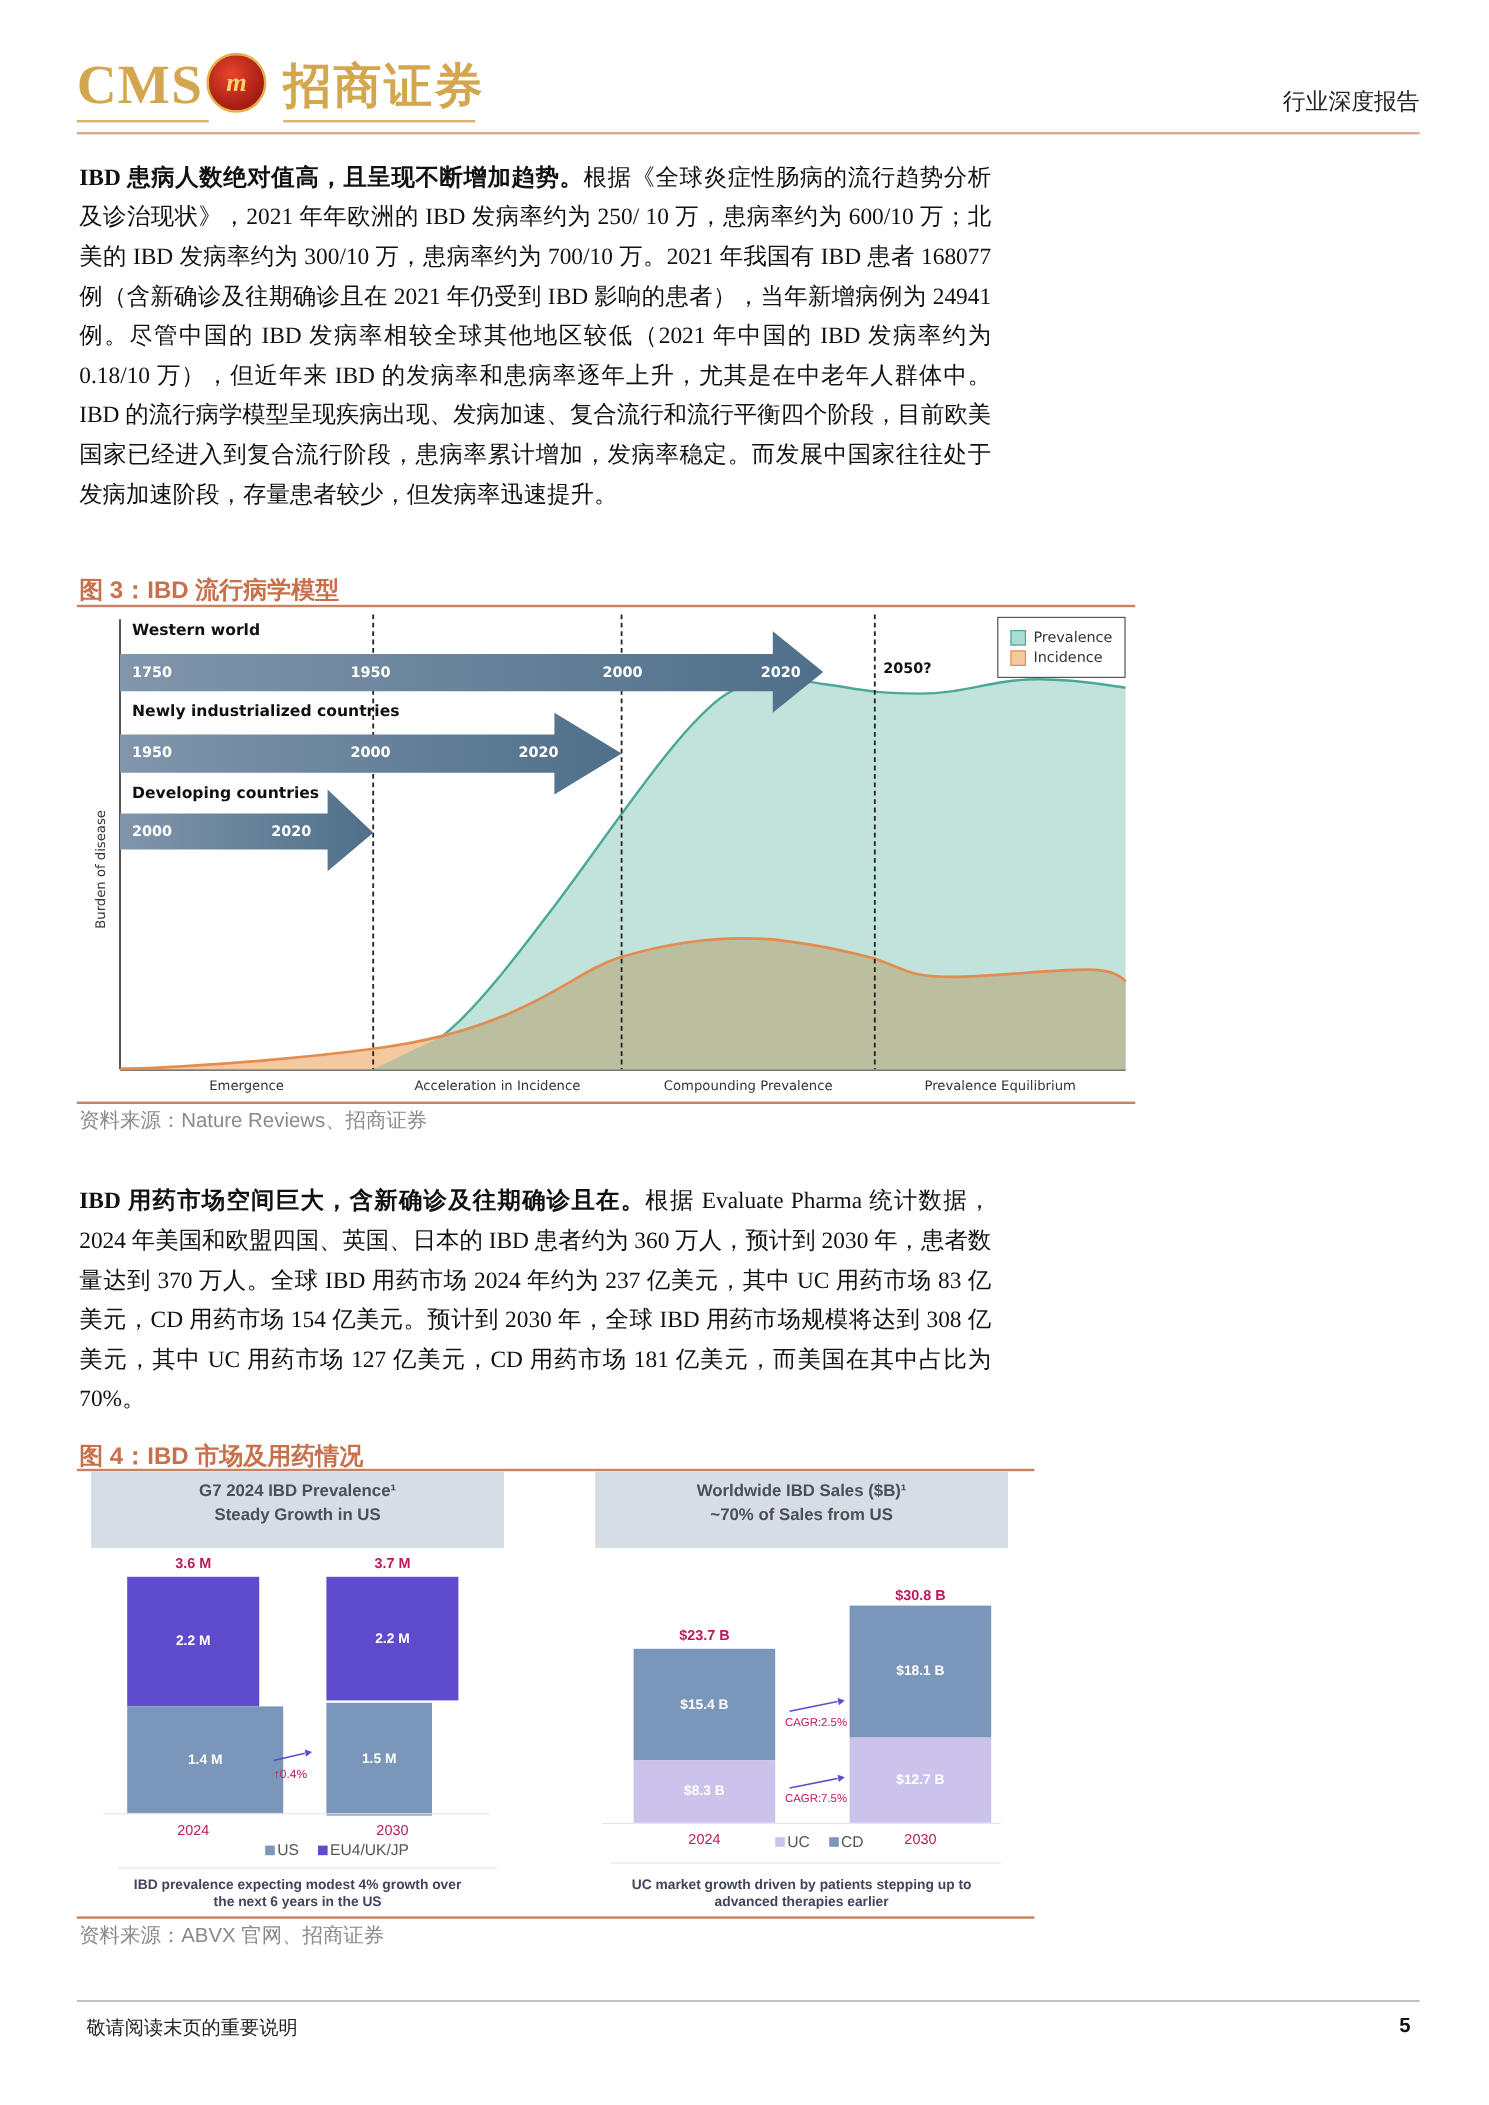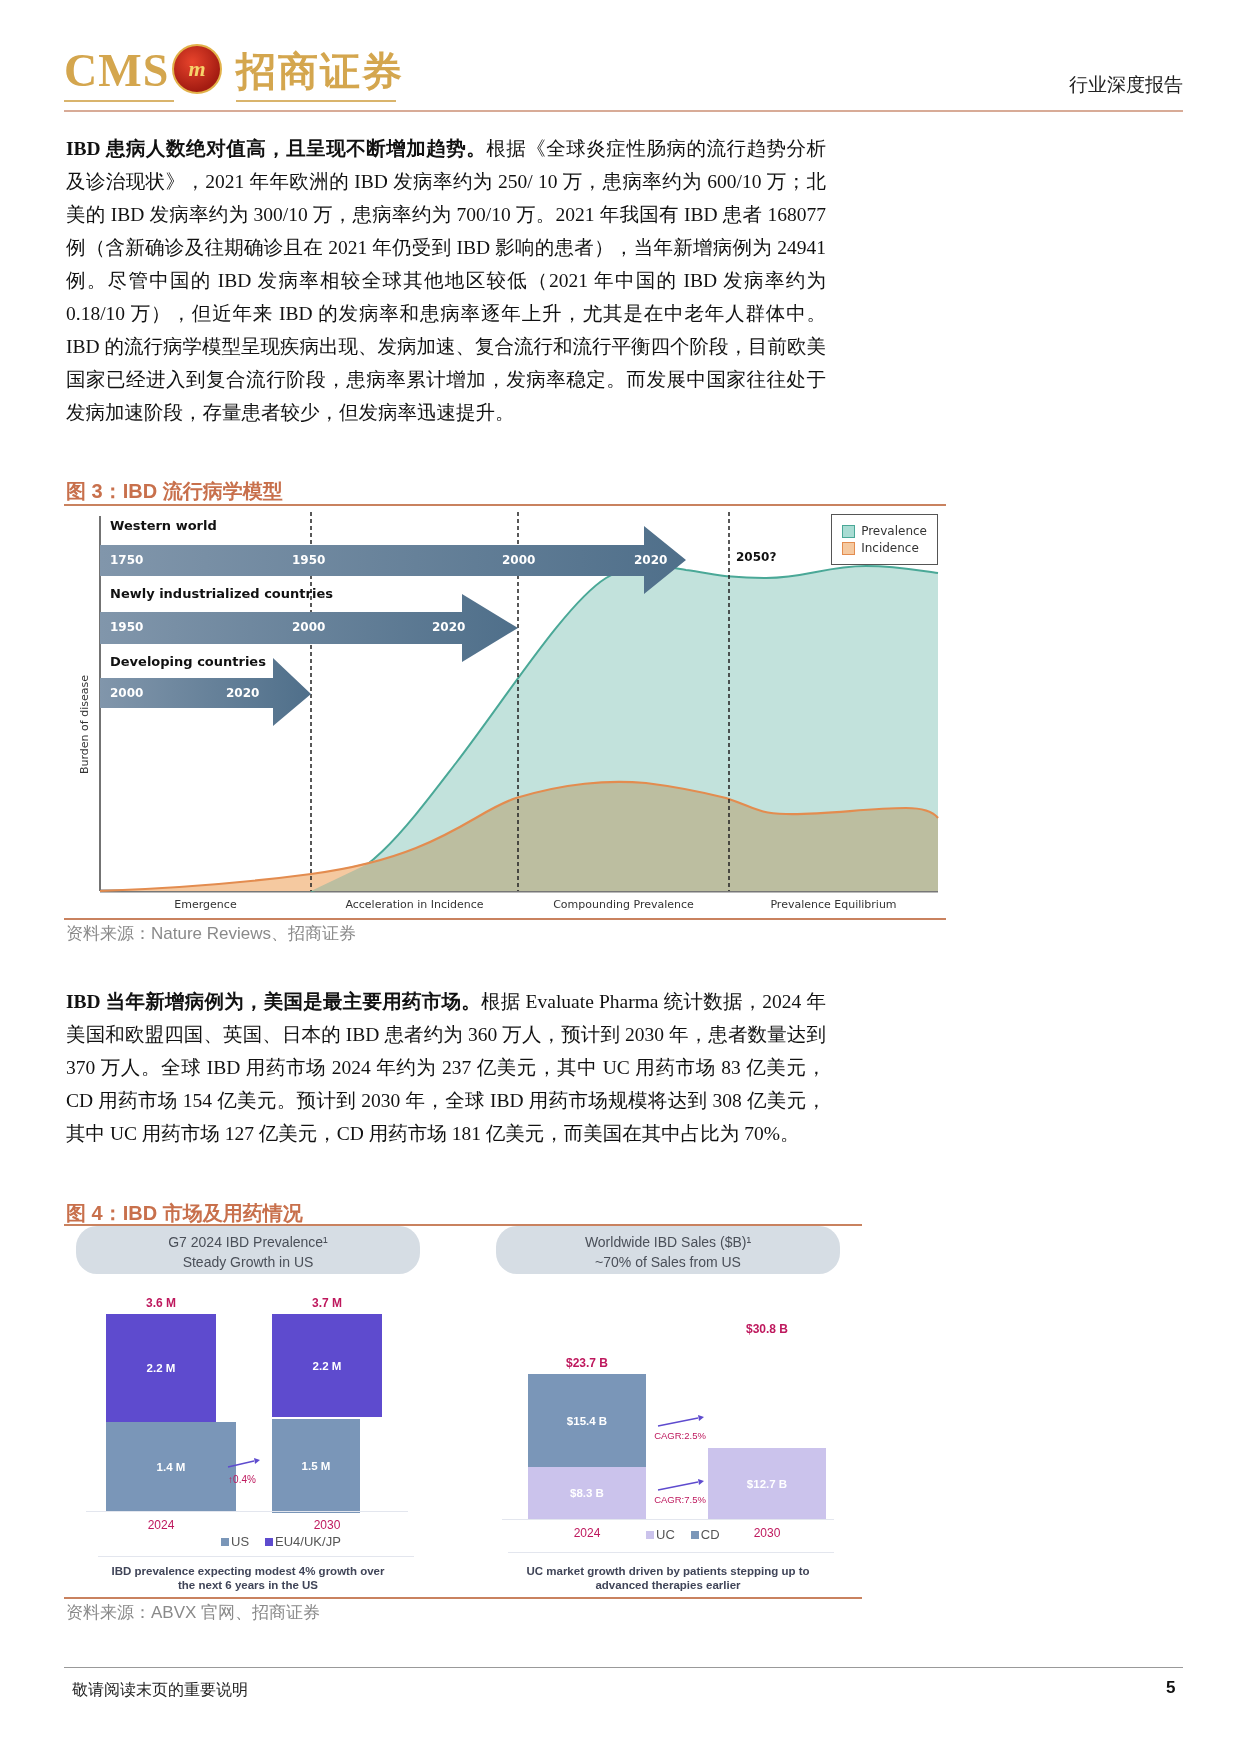--- a/index.html
+++ b/index.html
@@ -20,21 +20,21 @@
   .fig-rule{height:2px;background:#c9825f;}
   .source{left:66px;font-size:17px;color:#8a8a8a;font-family:"Liberation Sans","DejaVu Sans",sans-serif;}
   
   .f3{left:66px;top:508px;width:880px;height:412px;}
   .f3 svg{position:absolute;left:0;top:0;}
   .legend{right:8px;top:6px;border:1.5px solid #555;background:#fff;padding:6px 10px;font:12px "DejaVu Sans",sans-serif;color:#333;}
   .legend .row{display:flex;align-items:center;gap:6px;margin:3px 0;}
   .legend .sw{width:11px;height:11px;border:1.5px solid;}
   
   .panel{top:1226px;height:368px;background:#fff;font-family:"Liberation Sans",sans-serif;}
-  .panel-hd{position:absolute;left:0;right:0;top:0;height:48px;background:#d6dde4;color:#4a4f58;font-weight:normal;font-size:14px;text-align:center;line-height:20px;padding-top:6px;box-sizing:border-box;border-radius:21px;}
+  .panel-hd{position:absolute;left:0;right:0;top:0;height:64px;background:#d6dde4;color:#4a4f58;font-weight:bold;font-size:14px;text-align:center;line-height:20px;padding-top:6px;box-sizing:border-box;}
   .bar-seg{position:absolute;color:#fff;font-weight:bold;font-size:11.5px;display:flex;align-items:center;justify-content:center;}
   .lbl{position:absolute;font-size:12px;color:#be185d;text-align:center;}
   .lbl-b{font-weight:bold;}
   .foot-note{position:absolute;left:0;right:0;font-size:11.5px;font-weight:bold;color:#404558;text-align:center;line-height:14px;}
   .hline{position:absolute;height:1px;background:#e3e6ee;}
   .lg{position:absolute;font-size:13px;color:#555;display:flex;gap:16px;}
   .lg span.sq{display:inline-block;width:8px;height:8px;margin-right:2px;}
   
   .ftr-rule{left:64px;top:1667px;width:1119px;height:1px;background:#999;}
   .ftr-left{left:72px;top:1680px;font-size:16px;color:#222;}
@@ -117,21 +117,21 @@
 
   <div class="abs" style="left:34px;top:390px;width:211px;text-align:center;font:11px 'DejaVu Sans',sans-serif;color:#333;">Emergence</div>
   <div class="abs" style="left:245px;top:390px;width:207px;text-align:center;font:11px 'DejaVu Sans',sans-serif;color:#333;">Acceleration in Incidence</div>
   <div class="abs" style="left:452px;top:390px;width:211px;text-align:center;font:11px 'DejaVu Sans',sans-serif;color:#333;">Compounding Prevalence</div>
   <div class="abs" style="left:663px;top:390px;width:209px;text-align:center;font:11px 'DejaVu Sans',sans-serif;color:#333;">Prevalence Equilibrium</div>
 </div>
 <div class="abs fig-rule" style="left:64px;top:918px;width:882px;"></div>
 <div class="abs source" style="top:922px;">资料来源：Nature Reviews、招商证券</div>
 
 <div class="abs para" style="top:985px;">
-  <b>IBD 当年新增病例为，美国是最主要用药市场。</b><span>根据 Evaluate Pharma 统计数据，2024 年美国和欧盟四国、英国、日本的 IBD 患者约为 360 万人，预计到 2030 年，患者数量达到 370 万人。全球 IBD 用药市场 2024 年约为 237 亿美元，其中 UC 用药市场 83 亿美元，CD 用药市场 154 亿美元。预计到 2030 年，全球 IBD 用药市场规模将达到 308 亿美元，其中 UC 用药市场 127 亿美元，CD 用药市场 181 亿美元，而美国在其中占比为 70%。</span>
+  <b>IBD 用药市场空间巨大，含新确诊及往期确诊且在。</b><span>根据 Evaluate Pharma 统计数据，2024 年美国和欧盟四国、英国、日本的 IBD 患者约为 360 万人，预计到 2030 年，患者数量达到 370 万人。全球 IBD 用药市场 2024 年约为 237 亿美元，其中 UC 用药市场 83 亿美元，CD 用药市场 154 亿美元。预计到 2030 年，全球 IBD 用药市场规模将达到 308 亿美元，其中 UC 用药市场 127 亿美元，CD 用药市场 181 亿美元，而美国在其中占比为 70%。</span>
 </div>
 
 <div class="abs fig-title" style="top:1200px;">图 4：IBD 市场及用药情况</div>
 <div class="abs fig-rule" style="left:64px;top:1224px;width:798px;"></div>
 
 <div class="abs panel" style="left:76px;width:344px;">
   <div class="panel-hd">
     <div>G7 2024 IBD Prevalence¹</div>
     <div>Steady Growth in US</div>
   </div>
@@ -162,20 +162,21 @@
 
 <div class="abs panel" style="left:496px;width:344px;">
   <div class="panel-hd">
     <div>Worldwide IBD Sales ($B)¹</div>
     <div>~70% of Sales from US</div>
   </div>
   <div class="lbl lbl-b" style="left:32px;top:130px;width:118px;">$23.7 B</div>
   <div class="lbl lbl-b" style="left:212px;top:96px;width:118px;">$30.8 B</div>
   <div class="bar-seg" style="left:32px;top:148px;width:118px;height:93px;background:#7a96b8;">$15.4 B</div>
   <div class="bar-seg" style="left:32px;top:241px;width:118px;height:52px;background:#cbc3ec;">$8.3 B</div>
+  <div class="bar-seg" style="left:212px;top:112px;width:118px;height:110px;background:#7a96b8;">$18.1 B</div>
   <div class="bar-seg" style="left:212px;top:222px;width:118px;height:71px;background:#cbc3ec;">$12.7 B</div>
   <svg class="abs" style="left:160px;top:188px;" width="50" height="14">
       <line x1="2" y1="12" x2="42" y2="4" stroke="#5e4bce" stroke-width="1.3"></line>
       <polygon points="42,1 48,3 43,7" fill="#5e4bce"></polygon>
     </svg>
   <div class="lbl" style="left:150px;top:204px;width:68px;font-size:9.5px;">CAGR:2.5%</div>
   <svg class="abs" style="left:160px;top:252px;" width="50" height="14">
       <line x1="2" y1="12" x2="42" y2="4" stroke="#5e4bce" stroke-width="1.3"></line>
       <polygon points="42,1 48,3 43,7" fill="#5e4bce"></polygon>
     </svg>

